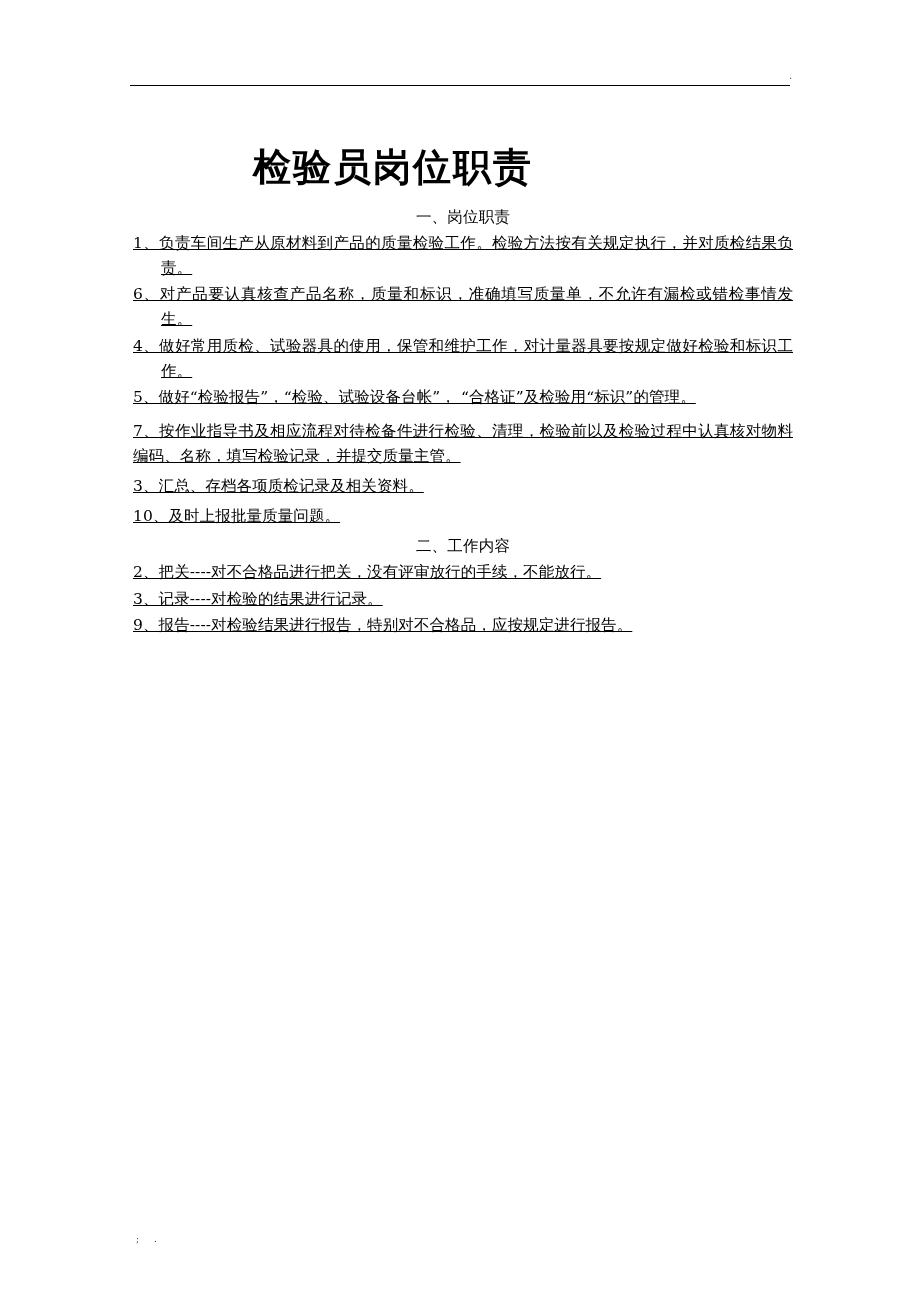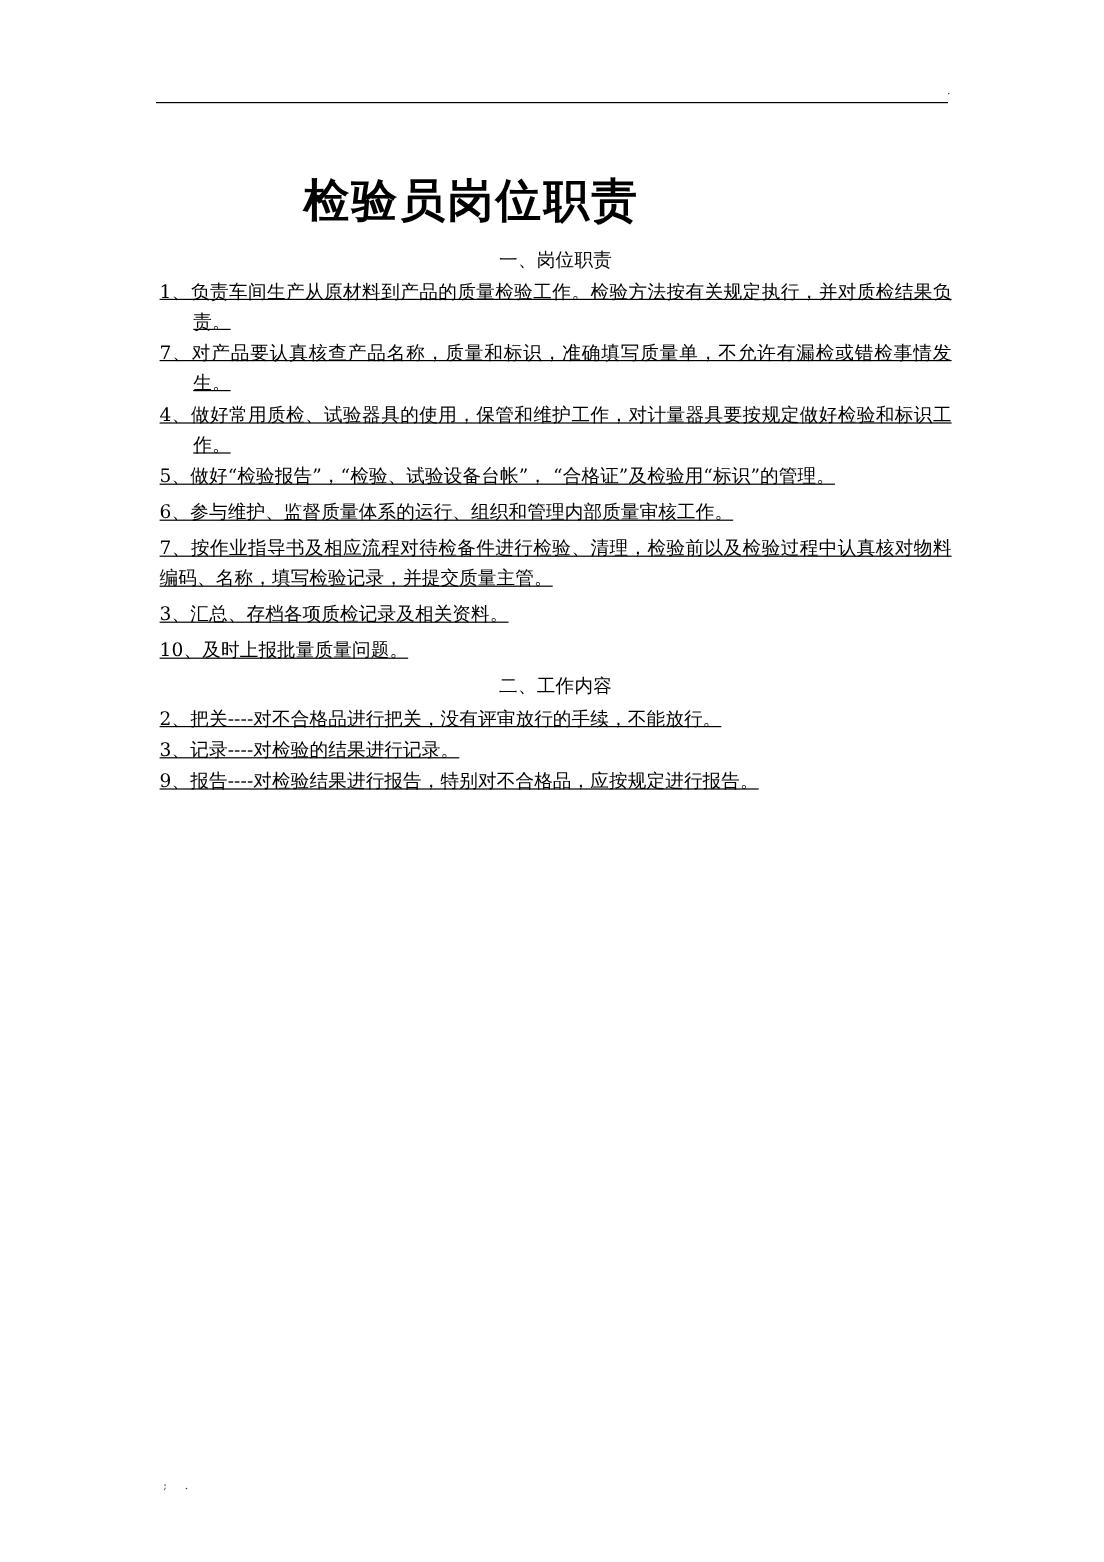--- a/index.html
+++ b/index.html
@@ -98,25 +98,24 @@
   <div class="header-rule"></div>
   <div class="header-mark">.</div>
 
   <h1 class="doc-title">检验员岗位职责</h1>
 
   <div class="content">
 
     <div class="section-head">一、岗位职责</div>
 
     <p class="item indent-hang">1、负责车间生产从原材料到产品的质量检验工作。检验方法按有关规定执行，并对质检结果负责。</p>
-    <p class="item indent-hang">7、对产品要认真核查产品名称，质量和标识，准确填写质量单，不允许有漏检或错检事情发生。</p>
+    <p class="item indent-hang">6、对产品要认真核查产品名称，质量和标识，准确填写质量单，不允许有漏检或错检事情发生。</p>
     <p class="item indent-hang">4、做好常用质检、试验器具的使用，保管和维护工作，对计量器具要按规定做好检验和标识工作。</p>
     <p class="item indent-hang">5、做好“检验报告”，“检验、试验设备台帐”， “合格证”及检验用“标识”的管理。</p>
     <div class="spacer-sm"></div>
-    <p class="item flat">6、参与维护、监督质量体系的运行、组织和管理内部质量审核工作。</p>
     <div class="spacer-sm"></div>
     <p class="item flat">7、按作业指导书及相应流程对待检备件进行检验、清理，检验前以及检验过程中认真核对物料编码、名称，填写检验记录，并提交质量主管。</p>
     <div class="spacer-sm"></div>
     <p class="item flat">3、汇总、存档各项质检记录及相关资料。</p>
     <div class="spacer-sm"></div>
     <p class="item flat">10、及时上报批量质量问题。</p>
     <div class="spacer-sm"></div>
 
     <div class="section-head">二、工作内容</div>
 

